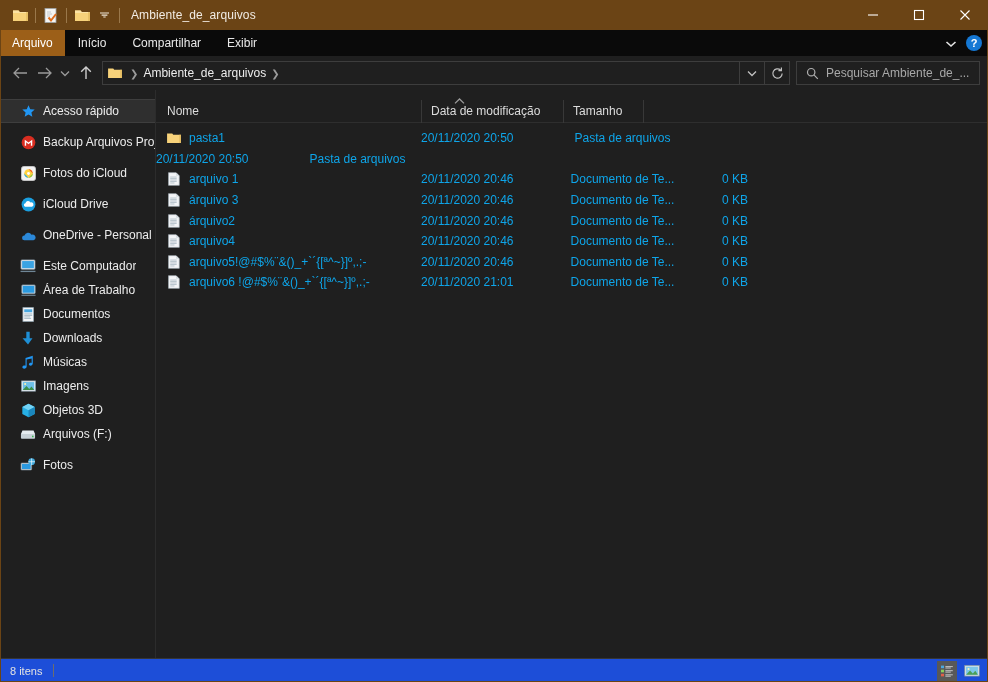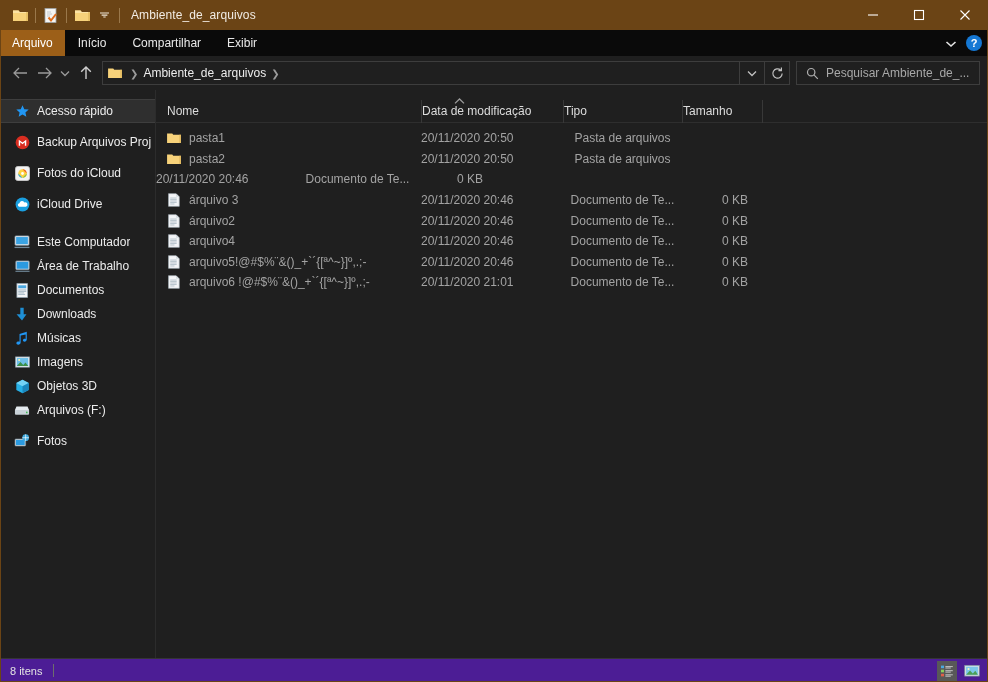--- a/index.html
+++ b/index.html
@@ -80,57 +80,57 @@
   
   .body { flex: 1; display: flex; min-height: 0; background: #1f1f1f; }
 
   
   .sidebar {
     width: 156px; flex: 0 0 156px; background: #1f1f1f; padding-top: 9px;
     border-right: 1px solid #2c2c2c; overflow: hidden;
   }
   .snode {
     height: 24px; display: flex; align-items: center; font-size: 12px;
-    color: #ececec; white-space: nowrap; padding-left: 14px; gap: 7px;
+    color: #ececec; white-space: nowrap; padding-left: 20px; gap: 7px;
     position: relative;
   }
   .snode.indent { }
   .snode.sel { background: #2f2f2f; border: 1px solid #3e3e3e;
                border-left: none; border-right: none; }
   .snode .ico { width: 16px; height: 16px; flex: 0 0 16px; display: flex;
                 align-items: center; justify-content: center; }
   .snode .lbl { overflow: hidden; }
   .spacer { height: 7px; }
 
   
   .listpane { flex: 1; display: flex; flex-direction: column; min-width: 0;
               background: #1f1f1f; }
   .sortrow { height: 10px; position: relative; }
   .sortchev { position: absolute; left: 298px; top: 1px; }
   .headerrow {
     height: 23px; display: flex; align-items: center; position: relative;
     border-bottom: 1px solid #2e2e2e; font-size: 12px; color: #dcdcdc;
   }
   .hcell { display: flex; align-items: center; height: 23px;
-           border-left: 1px solid #383838; white-space: nowrap; }
+           border-left: 1px solid #383838; padding-left: 9px; white-space: nowrap; }
   .hcell.first { border-left: none; padding-left: 11px; }
   .rows { flex: 1; padding-top: 5px; overflow: hidden; }
   .row { height: 20.6px; display: flex; align-items: center; font-size: 12px;
-         color: #a3a3a3; }
+         color: #0ea5e9; }
   .c-name { display: flex; align-items: center; gap: 8px; padding-left: 11px;
             white-space: nowrap; overflow: hidden; }
   .c-date { white-space: nowrap; }
   .c-type { white-space: nowrap; text-align: center; }
   .c-size { text-align: right; white-space: nowrap; }
   .fico { width: 14px; height: 16px; flex: 0 0 14px; display: flex;
           align-items: center; justify-content: center; }
 
   
   .statusbar {
-    height: 24px; flex: 0 0 24px; background: #4c1d95; display: flex;
+    height: 24px; flex: 0 0 24px; background: #1d4ed8; display: flex;
     align-items: center; padding: 0 6px 0 10px; font-size: 11px; color: #e2e2e2;
     border-top: 1px solid #353535;
   }
   .status-sep { width: 1px; height: 13px; background: #6d6d6d; margin-left: 11px; }
   .status-right { margin-left: auto; display: flex; align-items: center; gap: 5px; }
   .vbtn { width: 20px; height: 20px; display: flex; align-items: center;
           justify-content: center; }
   .vbtn.active { background: #585858; }
   .frame-edge { position: absolute; inset: 0; border: 1px solid #6b4415;
                 pointer-events: none; }
@@ -325,20 +325,29 @@
           <svg width="15" height="15" viewBox="0 0 16 16">
             <circle cx="8" cy="8" r="7.4" fill="#1a9fe0"></circle>
             <path d="M4.4 10.3a1.9 1.9 0 0 1 .3-3.7 2.9 2.9 0 0 1 5.5-.7 2 2 0 0 1 1.6 4.4z" fill="#fff"></path>
           </svg>
         </span>
         <span class="lbl">iCloud Drive</span>
       </div>
 
       <div class="spacer"></div>
 
+      <div class="snode">
+        <span class="ico">
+          <svg width="16" height="13" viewBox="0 0 17 13">
+            <path d="M4.6 11.6a2.5 2.5 0 0 1 .2-5 4 4 0 0 1 7.4-1 2.7 2.7 0 0 1 2.2 6z" fill="#2b88d8"></path>
+            <path d="M6.2 5.1a4 4 0 0 1 6-1.6 4 4 0 0 0-6 1.6z" fill="#1a75c1"></path>
+          </svg>
+        </span>
+        <span class="lbl">OneDrive - Personal</span>
+      </div>
 
       <div class="spacer"></div>
 
       <div class="snode">
         <span class="ico">
           <svg width="16" height="14" viewBox="0 0 17 15">
             <rect x="1" y="1" width="15" height="10" rx="1" fill="#e9eef2" stroke="#8fa3b0" stroke-width="0.8"></rect>
             <rect x="2.2" y="2.2" width="12.6" height="7.6" fill="#3aa3e3"></rect>
             <path d="M0.5 12.6h16v1.4H0.5z" fill="#6f8696"></path>
           </svg>
@@ -446,23 +455,20 @@
             </svg>
         </span>
       </div>
 
       <div class="headerrow">
         <div class="hcell first" style="width:265px">
           <span>Nome</span>
         </div>
         <div class="hcell" style="width:142px">
           <span>Data de modificação</span>
-        </div>
-        <div class="hcell" style="width:119px">
-          <span>Tipo</span>
         </div>
         <div class="hcell" style="width:80px">
           <span>Tamanho</span>
         </div>
         <div class="hcell" style="width:20px"></div>
       </div>
 
       <div class="rows">
 
         <div class="row">
@@ -474,35 +480,36 @@
               </svg>
             </span>
             <span>pasta1</span>
           </div>
           <div class="c-date" style="width:142px">20/11/2020 20:50</div>
           <div class="c-type" style="width:119px">Pasta de arquivos</div>
           <div class="c-size" style="width:66px"></div>
         </div>
 
         <div class="row">
-          <div class="c-name" style="width:265px">
-            <span class="fico">
-              <svg width="14" height="12" viewBox="0 0 15 13">
-                <path d="M0 1.6h5.6l1.1 1.4H15V12H0z" fill="#f7d27a"></path>
-                <path d="M13.3 3h1.5V12h-1.5z" fill="#e2b95d"></path>
-              </svg>
-            </span>
-            <span>pasta2</span>
-          </div>
           <div class="c-date" style="width:142px">20/11/2020 20:50</div>
           <div class="c-type" style="width:119px">Pasta de arquivos</div>
           <div class="c-size" style="width:66px"></div>
         </div>
 
         <div class="row">
+          <div class="c-name" style="width:265px">
+            <span class="fico">
+              <svg width="12" height="14" viewBox="0 0 13 15">
+                <path d="M0.6 0.6h8.2l3.4 3.4v10.4H0.6z" fill="#f3f5f7" stroke="#a9b4bc" stroke-width="0.7"></path>
+                <path d="M8.8 0.6L12.2 4H8.8z" fill="#d4dce1"></path>
+                <path d="M2.4 5.4h7M2.4 7h7M2.4 8.6h7M2.4 10.2h7M2.4 11.8h4.6" stroke="#9fb0ba" stroke-width="0.75"></path>
+              </svg>
+            </span>
+            <span>arquivo 1</span>
+          </div>
           <div class="c-date" style="width:142px">20/11/2020 20:46</div>
           <div class="c-type" style="width:119px">Documento de Te...</div>
           <div class="c-size" style="width:66px">0 KB</div>
         </div>
 
         <div class="row">
           <div class="c-name" style="width:265px">
             <span class="fico">
               <svg width="12" height="14" viewBox="0 0 13 15">
                 <path d="M0.6 0.6h8.2l3.4 3.4v10.4H0.6z" fill="#f3f5f7" stroke="#a9b4bc" stroke-width="0.7"></path>

